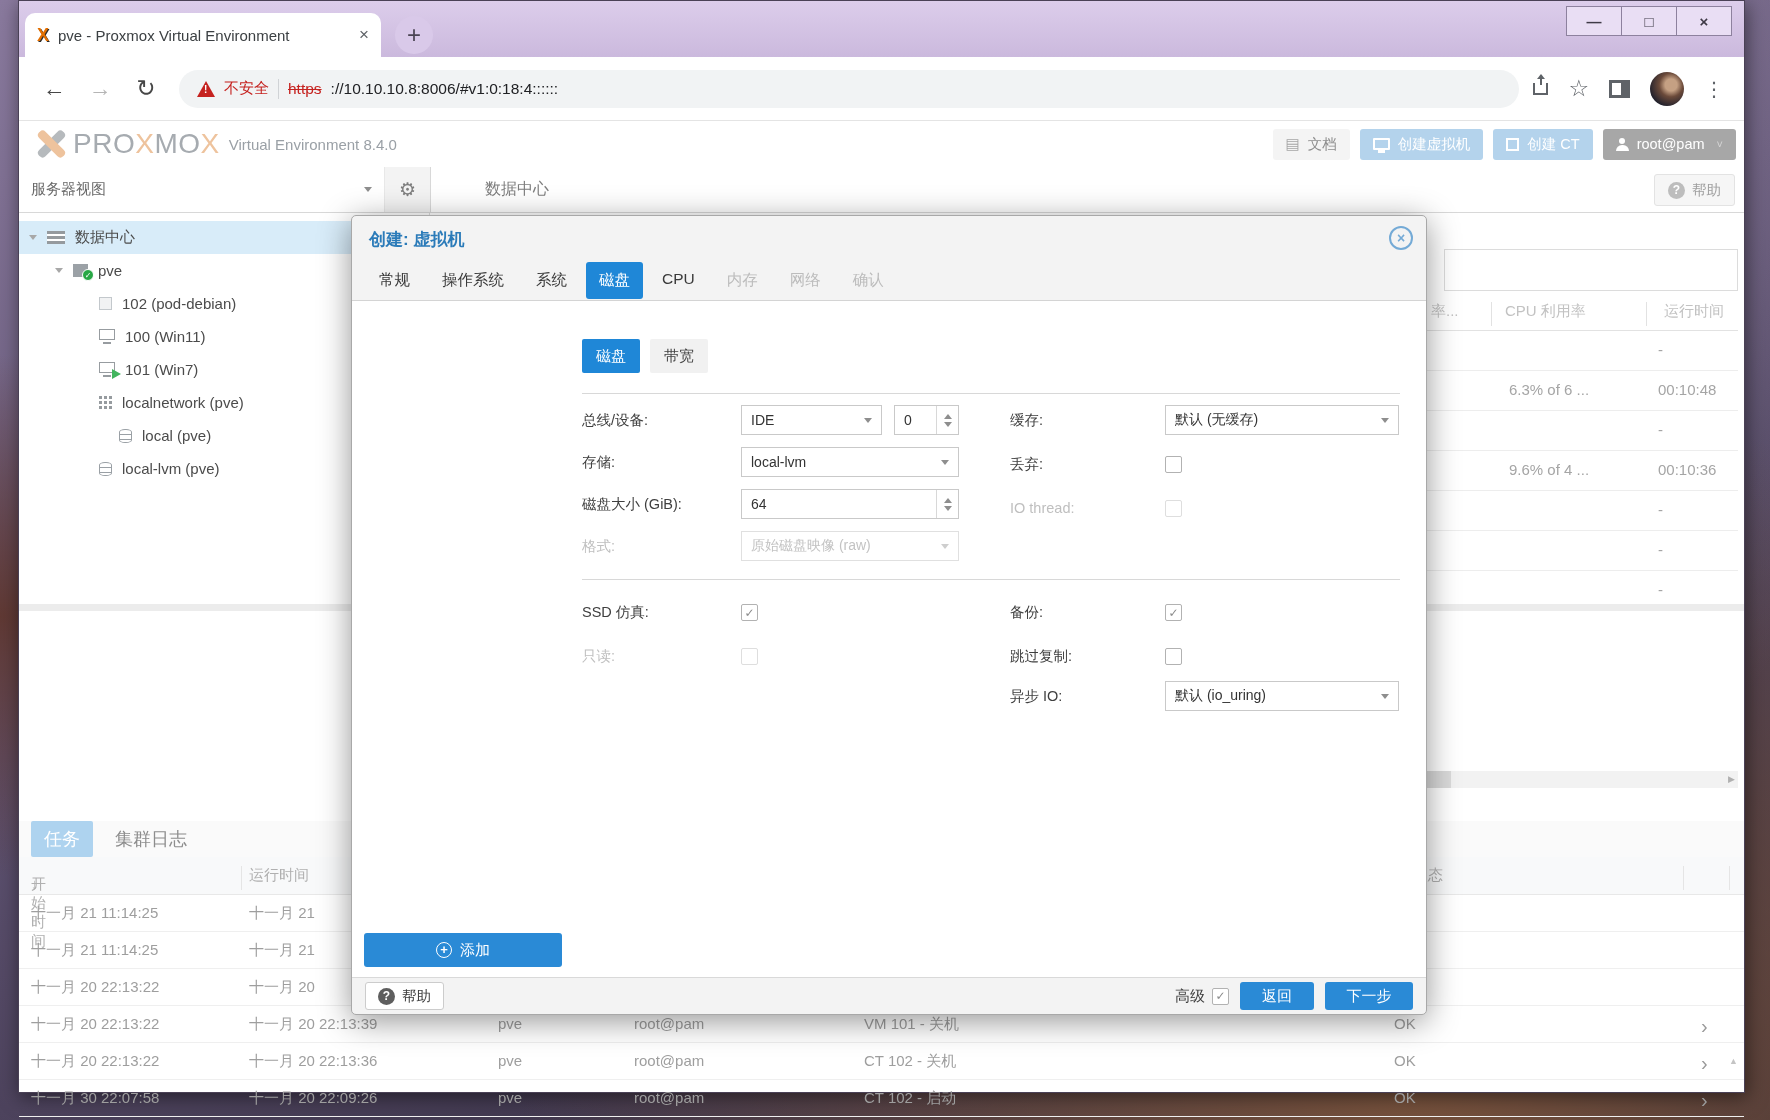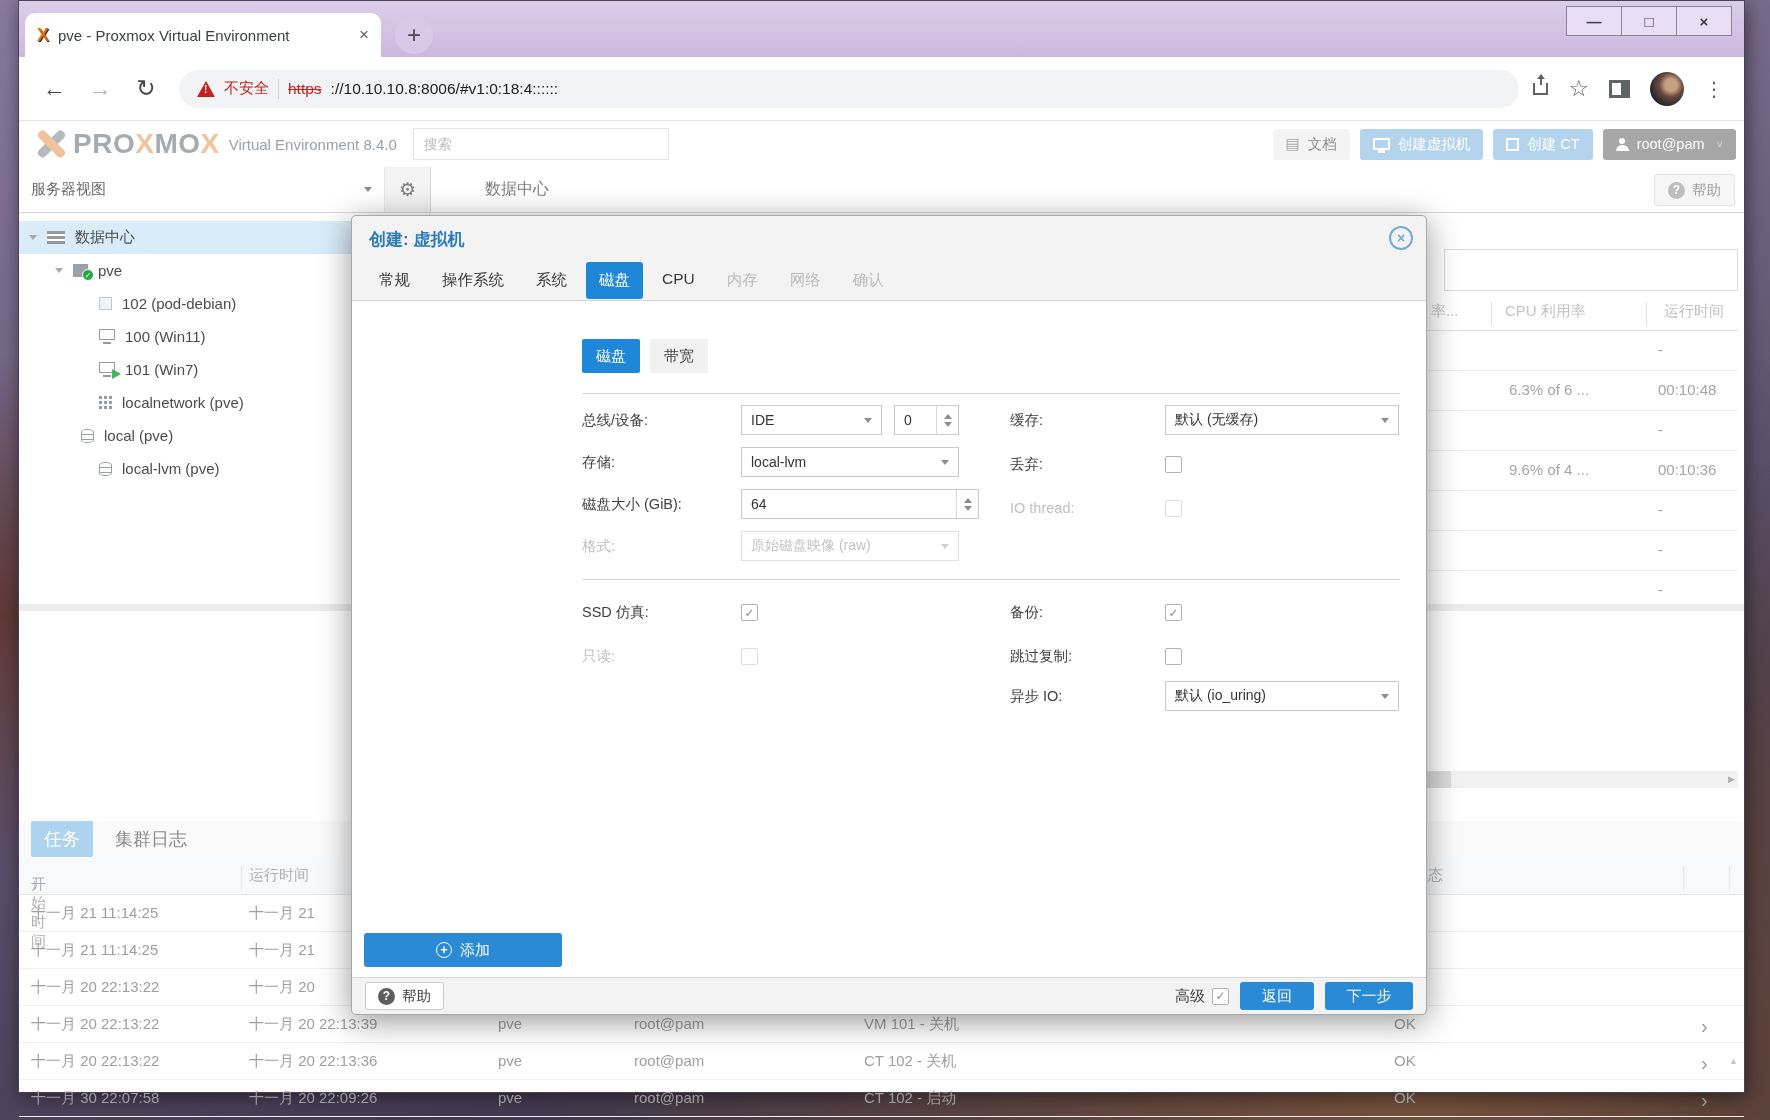--- a/index.html
+++ b/index.html
@@ -39,21 +39,21 @@
 .i-panel{width:21px;height:18px;background:#5f6368;position:relative}
 .i-panel i{position:absolute;left:3px;top:3px;width:9px;height:12px;background:#fff}
 .avatar{width:34px;height:34px;border-radius:50%;background:radial-gradient(circle at 62% 38%,#c5a083 0 20%,#6b4a3a 40%,#20202c 75%)}
 .dots{font-size:20px;color:#5f6368}
 
 .pvehead{position:absolute;top:120px;left:0;right:0;height:46px;background:#fff;display:flex;align-items:center}
 .logox{position:relative;width:36px;height:32px;margin-left:14px}
 .logox i,.logox b{position:absolute;left:14px;top:-1px;width:9px;height:34px;border-radius:4px}
 .logox i{background:#b6babd;transform:rotate(45deg)}
 .logox b{background:#eec39d;transform:rotate(-45deg)}
-.logoword{font-size:28px;font-weight:bold;color:#a6abb0;letter-spacing:.5px;margin-left:4px}
+.logoword{font-size:28px;font-weight:normal;color:#a6abb0;letter-spacing:.5px;margin-left:4px}
 .logoword .ox{color:#eec39d}
 .logosub{font-size:15px;color:#9aa0a6;margin-left:9px;white-space:nowrap}
 .searchbox{margin-left:16px;width:256px;height:32px;border:1px solid #e6e6e6;padding:0 10px;font-size:14px;color:#444;outline:none}
 .searchbox::placeholder{color:#bdbdbd}
 .hdr-right{margin-left:auto;display:flex;gap:10px;margin-right:8px}
 .hbtn{height:31px;border-radius:3px;display:flex;align-items:center;gap:8px;padding:0 13px;font-size:14.5px}
 .hbtn.doc{background:#f4f4f4;color:#8d8d8d}
 .i-book{font-size:15px;color:#a5a5a5}
 .hbtn.blue{background:#b4d3ec;color:#fff}
 .i-mon{width:17px;height:12px;border:2px solid #fff;border-radius:1px;position:relative}
@@ -197,21 +197,20 @@
     </div>
   </div>
 
   <div class="pvehead">
     <span class="logox">
         <i></i>
         <b></b>
       </span>
     <span class="logoword"><span>PRO</span><span class="ox">X</span><span>MO</span><span class="ox">X</span></span>
     <span class="logosub">Virtual Environment 8.4.0</span>
-    <input class="searchbox" placeholder="搜索" style="">
     <div class="hdr-right">
       <div class="hbtn doc">
         <span class="i-book">▤</span>
         <span>文档</span>
       </div>
       <div class="hbtn blue">
         <span class="i-mon">
             <i></i>
           </span>
         <span>创建虚拟机</span>
@@ -273,21 +272,21 @@
         <span class="ic-vm run">
             <i></i>
             <b></b>
           </span>
         <span>101 (Win7)</span>
       </div>
       <div class="trow" style="padding-left:80px">
         <span class="ic-grid"></span>
         <span>localnetwork (pve)</span>
       </div>
-      <div class="trow" style="padding-left:62px">
+      <div class="trow" style="padding-left:100px">
         <span class="ic-db"></span>
         <span>local (pve)</span>
       </div>
       <div class="trow" style="padding-left:80px">
         <span class="ic-db"></span>
         <span>local-lvm (pve)</span>
       </div>
     </div>
 
     <div class="content">
@@ -434,21 +433,21 @@
           </span>
       </div>
 
       <span class="lbl" style="left:230px;top:146px">存储:</span>
       <div class="fld" style="left:389px;top:146px;width:218px">
         <span>local-lvm</span>
         <span class="tri-d edge"></span>
       </div>
 
       <span class="lbl" style="left:230px;top:188px">磁盘大小 (GiB):</span>
-      <div class="fld" style="left:389px;top:188px;width:238px">
+      <div class="fld" style="left:389px;top:188px;width:218px">
         <span>64</span>
         <span class="spinz">
             <span class="tri-u"></span>
             <span class="tri-d"></span>
           </span>
       </div>
 
       <span class="lbl dis" style="left:230px;top:230px">格式:</span>
       <div class="fld dis" style="left:389px;top:230px;width:218px">
         <span>原始磁盘映像 (raw)</span>

